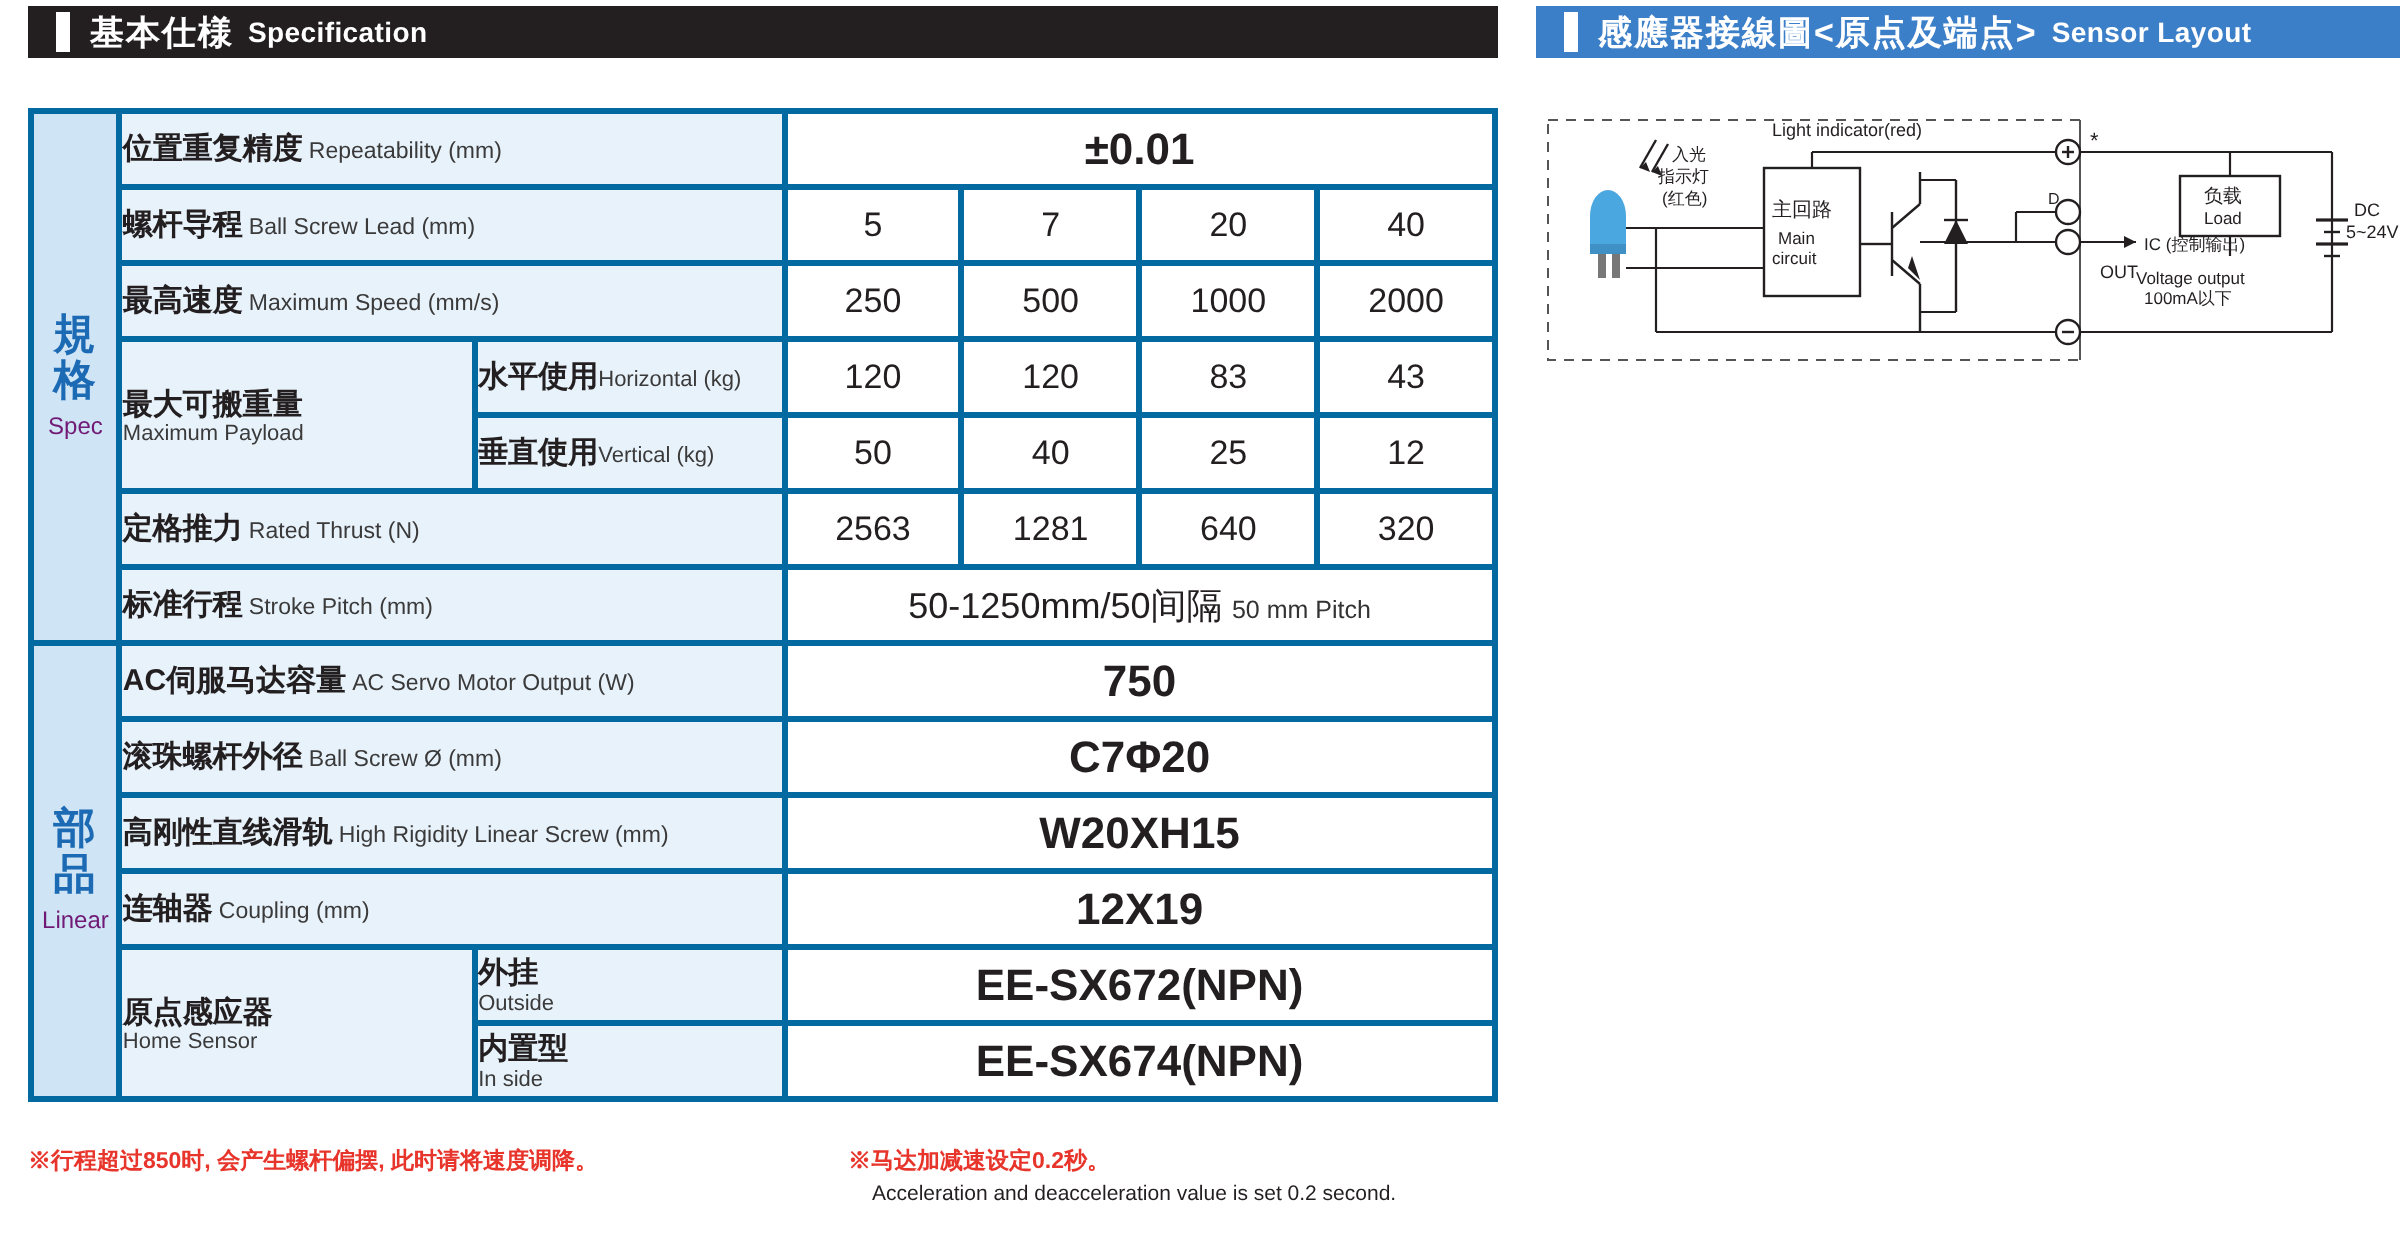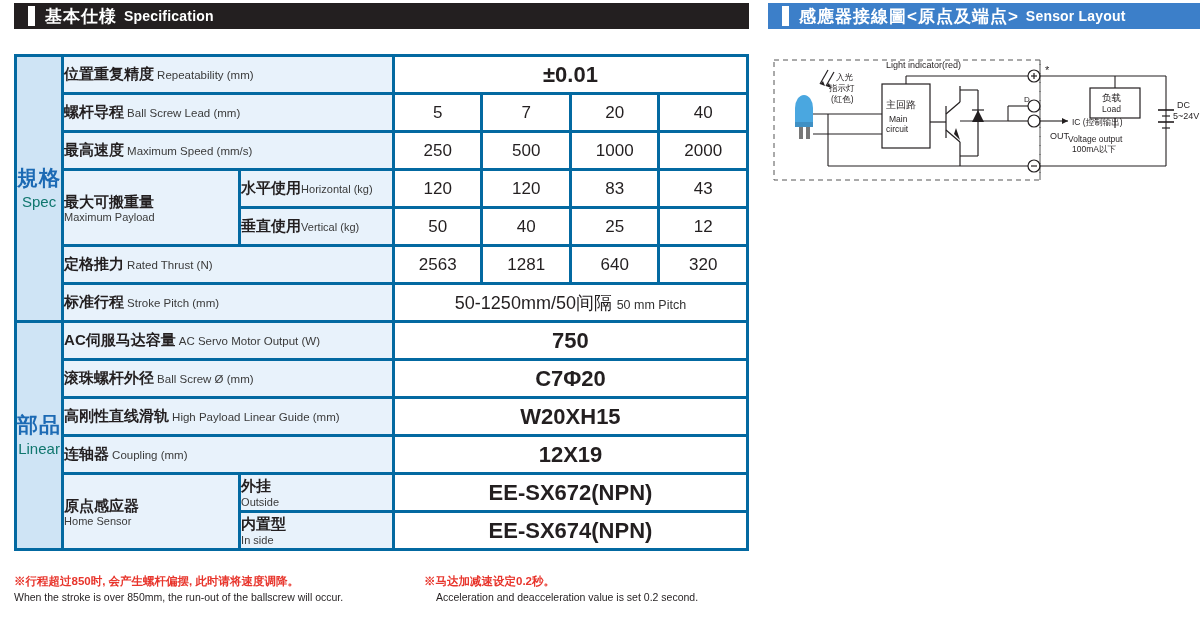--- a/index.html
+++ b/index.html
@@ -48,21 +48,21 @@
   }
   .side {
     width: 42px;
     background: #cfe4f5;
     text-align: center;
     vertical-align: middle;
   }
   .side .s-cn {
     font-size: 21px; font-weight: bold; color: #1c6ab4; line-height: 1.08; letter-spacing: 1px;
   }
-  .side .s-en { font-size: 15px; color: #0f766e; margin-top: 3px; }
+  .side .s-en { font-size: 12px; color: #701a75; margin-top: 3px; }
   .lbl {
     background: #e8f2fb;
     font-size: 15px; font-weight: bold; color: #231f20;
     white-space: nowrap;
   }
   .lbl .en { font-size: 11.5px; font-weight: normal; color: #3a3a3a; margin-left: 3px; }
   .lbl .en2 { display: block; font-size: 11px; font-weight: normal; color: #3a3a3a; margin-top: -1px;}
   .sublbl {
     background: #e8f2fb;
     font-size: 15px; font-weight: bold; color: #231f20; white-space: nowrap;
@@ -204,21 +204,21 @@
 
       <tr>
         <td class="lbl" colspan="2">
           <span>滚珠螺杆外径</span><span class="en">Ball Screw Ø (mm)</span>
         </td>
         <td class="val big" colspan="4">C7Φ20</td>
       </tr>
 
       <tr>
         <td class="lbl" colspan="2">
-          <span>高刚性直线滑轨</span><span class="en">High Payload Linear Guide (mm)</span>
+          <span>高刚性直线滑轨</span><span class="en">High Rigidity Linear Screw (mm)</span>
         </td>
         <td class="val big" colspan="4">W20XH15</td>
       </tr>
 
       <tr>
         <td class="lbl" colspan="2">
           <span>连轴器</span><span class="en">Coupling (mm)</span>
         </td>
         <td class="val big" colspan="4">12X19</td>
       </tr>
@@ -240,21 +240,20 @@
           <span>内置型</span>
           <span class="en-blk">In side</span>
         </td>
         <td class="val big" colspan="4">EE-SX674(NPN)</td>
       </tr>
     </tbody>
   </table>
 
   <div class="note" id="note-left">
     <div class="red note-cn">※行程超过850时, 会产生螺杆偏摆, 此时请将速度调降。</div>
-    <div class="blk note-en">When the stroke is over 850mm, the run-out of the ballscrew will occur.</div>
   </div>
 
   <div class="note" id="note-right">
     <div class="red note-cn">※马达加减速设定0.2秒。</div>
     <div class="blk note-en" style="margin-left:12px">Acceleration and deacceleration value is set 0.2 second.</div>
   </div>
 
   <div id="sensor-panel">
     <svg id="sensor-svg" width="432" height="160" viewBox="0 0 432 160" xmlns="http://www.w3.org/2000/svg">
 

